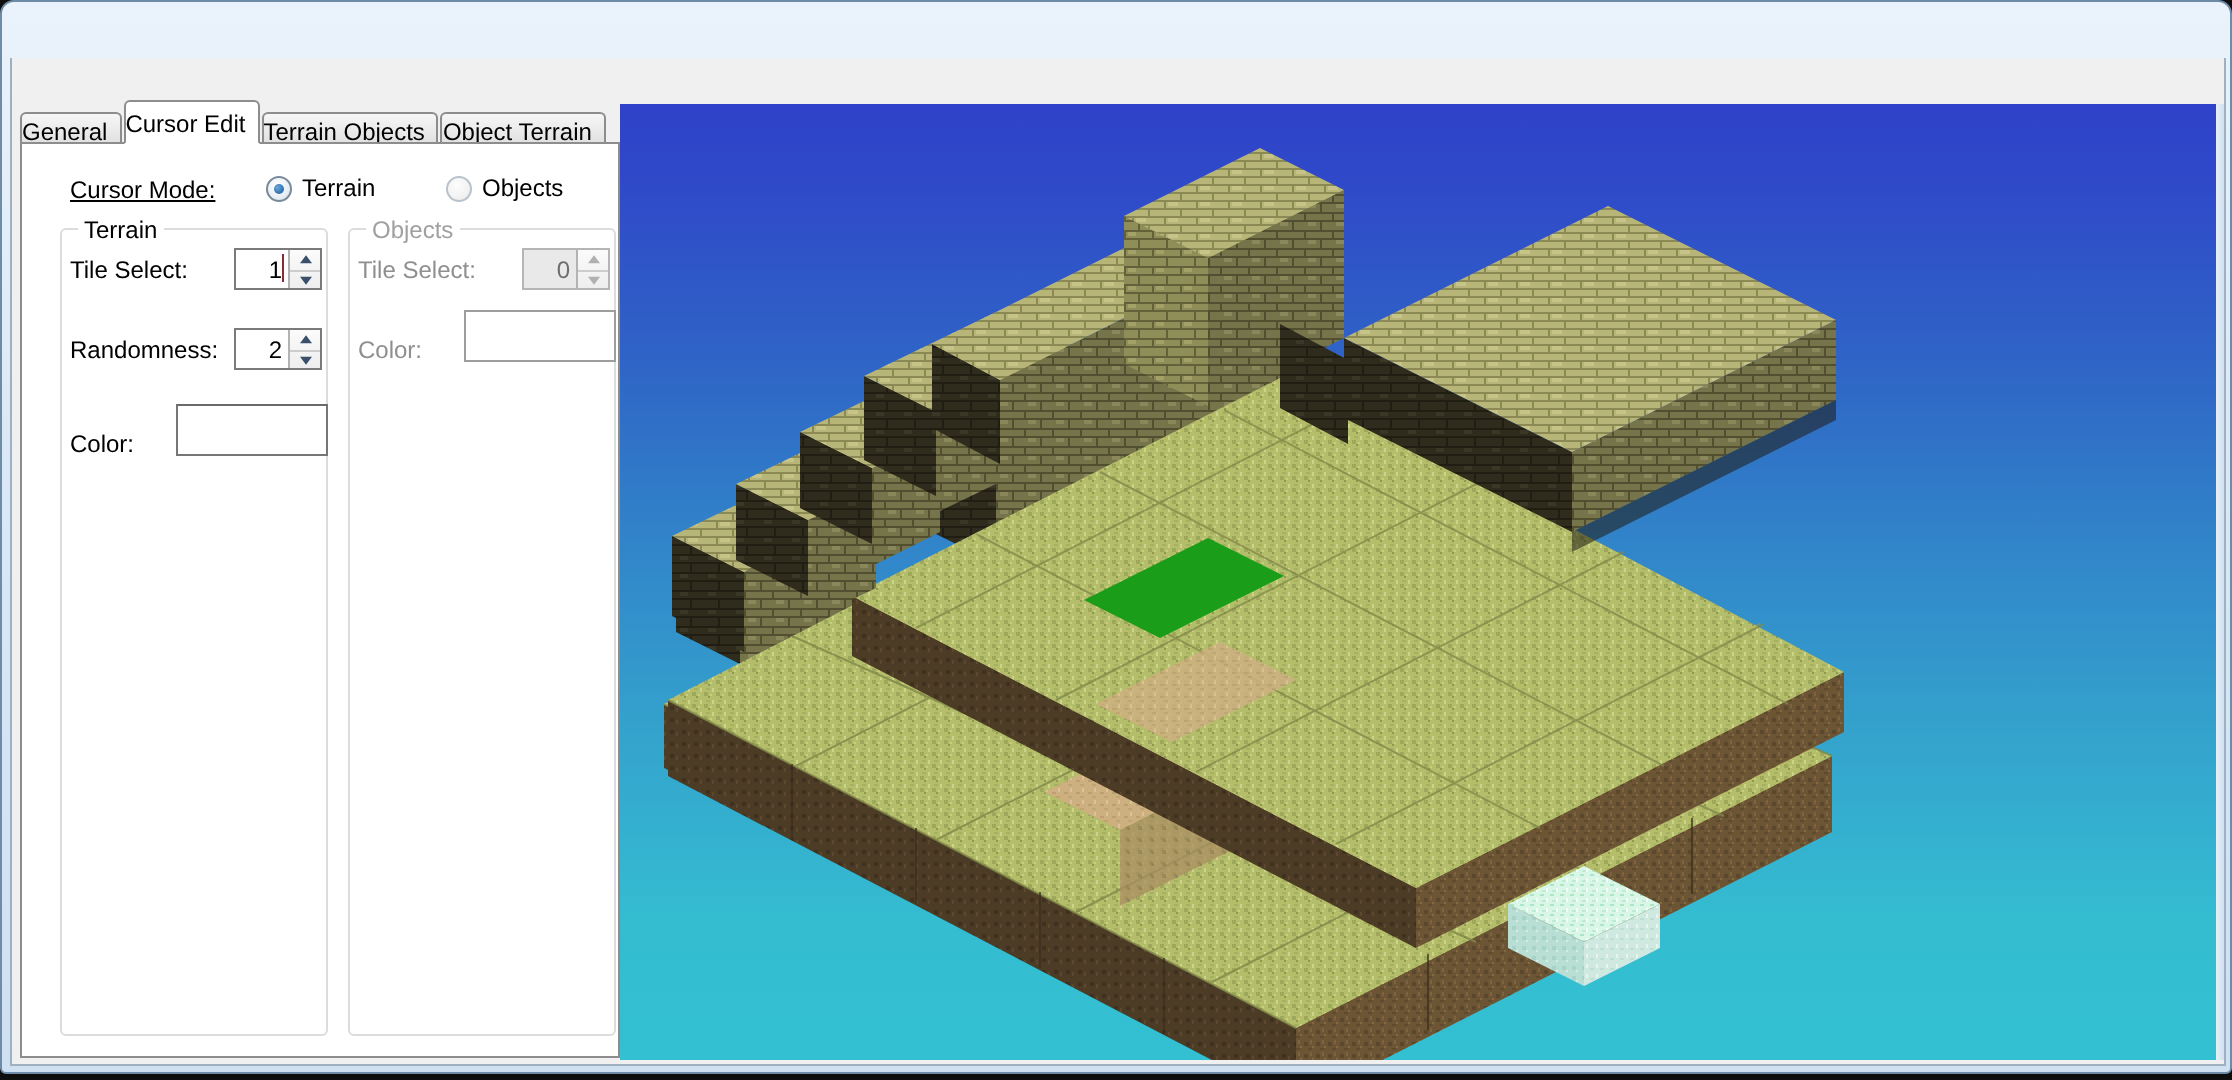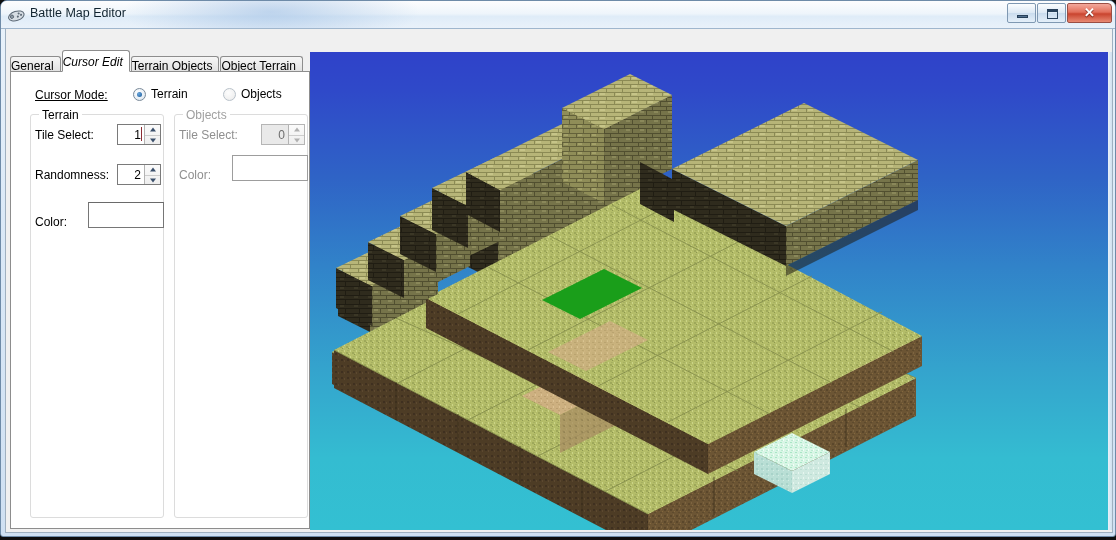--- a/index.html
+++ b/index.html
@@ -134,21 +134,20 @@
     position: relative; top: 2px;
   }
   .tab.active {
     height: 22px;
     background: #ffffff;
     line-height: 19px;
     top: 0px;
     padding-top: 2px;
     z-index: 5;
     border-bottom: 1px solid #ffffff;
-    font-style: italic;
   }
   #tabpage {
     position: absolute; left: 0; top: 20px;
     width: 300px; height: 458px;
     background: #ffffff;
     border: 1px solid #8d8d8d;
   }
 
   
   #cursor-mode-row {
@@ -279,44 +278,20 @@
     background: linear-gradient(90deg,#e8f1f9,#cfe0ef);
   }
 </style>
 </head>
 <body>
 
 <div id="desktop"></div>
 
 <div id="window">
 
-  <div id="titlebar">
-    <svg id="app-icon" viewBox="0 0 18 18">
-      <g transform="rotate(-18 9 9)">
-        <ellipse cx="9" cy="10" rx="8" ry="4.6" fill="#d6dde4" stroke="#5d6a77" stroke-width="1"></ellipse>
-        <ellipse cx="4.6" cy="9.4" rx="1.7" ry="1.7" fill="#8a97a4" stroke="#43505c" stroke-width=".7"></ellipse>
-        <circle cx="12" cy="8.4" r="1.05" fill="#5e6b78"></circle>
-        <circle cx="13.9" cy="10.4" r="1.05" fill="#5e6b78"></circle>
-        <circle cx="10.3" cy="11.1" r="1.05" fill="#5e6b78"></circle>
-      </g>
-    </svg>
-    <div id="win-title">Battle Map Editor</div>
-
-    <div id="win-buttons">
-      <div class="wbtn">
-        <span class="g-min"></span>
-      </div>
-      <div class="wbtn">
-        <span class="g-max"></span>
-      </div>
-      <div class="wbtn close">
-        <span class="g-close">✕</span>
-      </div>
-    </div>
-  </div>
 
   <div id="client">
 
 
     <div id="tabctl">
       <div id="tabstrip">
         <div class="tab">General</div>
         <div class="tab active">Cursor Edit</div>
         <div class="tab">Terrain Objects</div>
         <div class="tab">Object Terrain</div>

